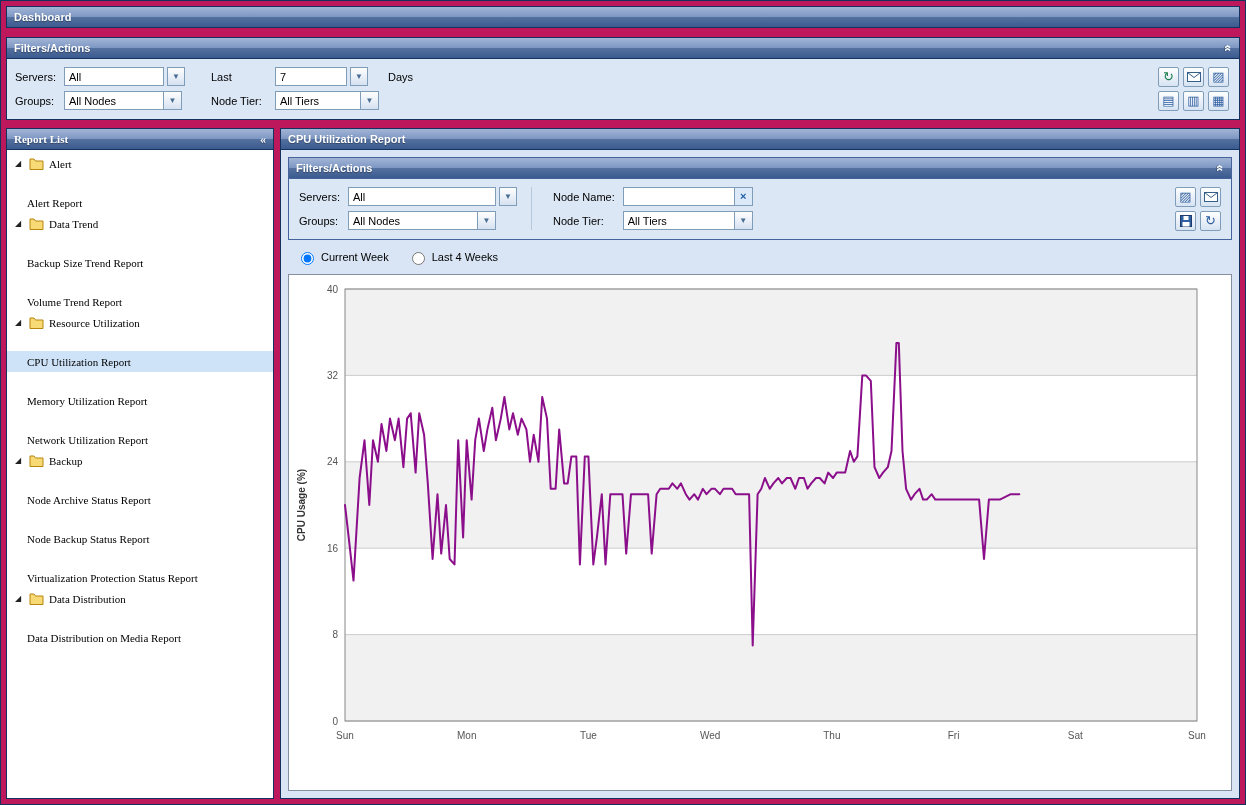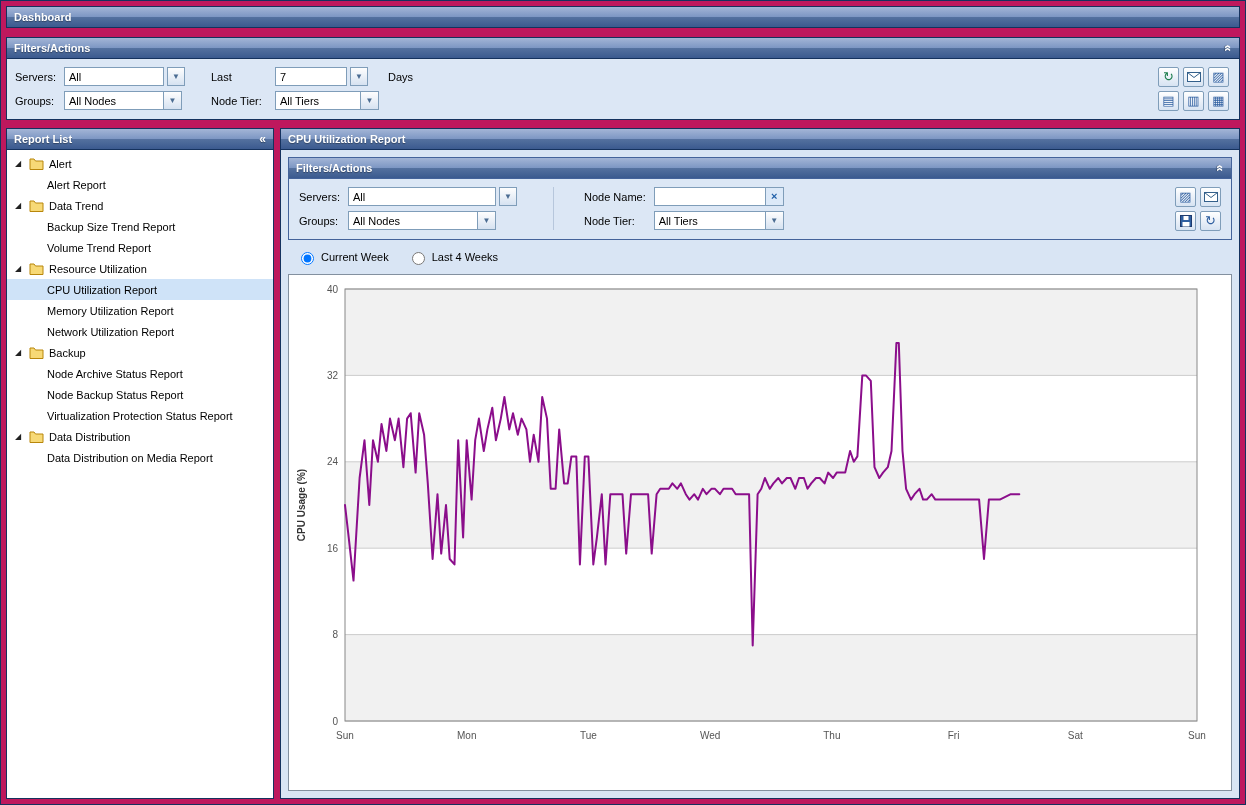--- a/index.html
+++ b/index.html
@@ -24,35 +24,35 @@
     background:linear-gradient(#fefefe,#d6e2f1);color:#4b6c92;font-size:8px;line-height:17px;
     text-align:center;cursor:pointer;user-select:none;}
   .dbtn.detached{margin-left:3px;}
   .combo .dbtn{border-left:none;}
   .iconbar{margin-left:auto;display:grid;grid-template-columns:repeat(3,21px);gap:4px;}
   .iconbar2{margin-left:auto;display:grid;grid-template-columns:repeat(2,21px);gap:4px;}
   .ibtn{box-sizing:border-box;width:21px;height:20px;border:1px solid #7f9db9;border-radius:2px;
     background:linear-gradient(#ffffff,#d7e3f2);color:#2f5fa0;font-size:13px;line-height:18px;
     text-align:center;cursor:pointer;display:flex;align-items:center;justify-content:center;}
   .content{display:flex;flex:1;gap:6px;margin-top:8px;min-height:0;}
-  .sidepanel{width:266px;display:flex;flex-direction:column;border:1px solid #15325e;background:#fff;}
+  .sidepanel{width:266px;display:flex;flex-direction:column;border:1px solid #15325e;background:#fff;font-family:Liberation Serif, serif;}
   .sidepanel .hdrbar{border:none;border-bottom:1px solid #15325e;}
   .tree{flex:1;background:#fff;overflow:hidden;padding-top:3px;}
   .tree-row{height:21px;display:flex;align-items:center;cursor:pointer;white-space:nowrap;}
   .tree-row.folder{padding-left:8px;gap:5px;}
-  .tree-row.leaf{padding-left:40px;}
+  .tree-row.leaf{padding-left:20px;margin-top:18px;}
   .tree-row.sel{background:#cfe3f8;}
   .tri{font-size:8px;color:#222;width:9px;}
   .mainpanel{flex:1;display:flex;flex-direction:column;border:1px solid #15325e;min-width:0;}
   .mainpanel>.hdrbar{border:none;border-bottom:1px solid #15325e;}
   .main-body{flex:1;background:#d9e5f4;padding:7px;display:flex;flex-direction:column;min-height:0;}
   .subpanel{border:1px solid #44639a;}
   .subpanel .hdrbar{border:none;border-bottom:1px solid #44639a;}
   .sub-body{display:flex;align-items:flex-start;padding:8px 10px;gap:0;background:#dce7f5;}
-  .group2{border-left:1px solid #b7c7dc;margin-left:36px;padding-left:30px;}
+  .group2{border-left:1px solid #b7c7dc;margin-left:14px;padding-left:21px;}
   .clrbtn{box-sizing:border-box;width:18px;height:19px;border:1px solid #7f9db9;border-left:none;
     background:#dce9f8;color:#1f5fa8;font-weight:bold;font-size:11px;line-height:17px;text-align:center;cursor:pointer;}
   .radio-row{display:flex;align-items:center;gap:18px;margin:9px 2px 4px 8px;}
   .radio-row label{display:flex;align-items:center;gap:4px;cursor:pointer;}
   .chart-wrap{flex:1;background:#fff;border:1px solid #83909f;margin-top:5px;position:relative;overflow:hidden;}
   svg text{font-family:"Liberation Sans",sans-serif;}
 </style>
 </head>
 <body>
 

